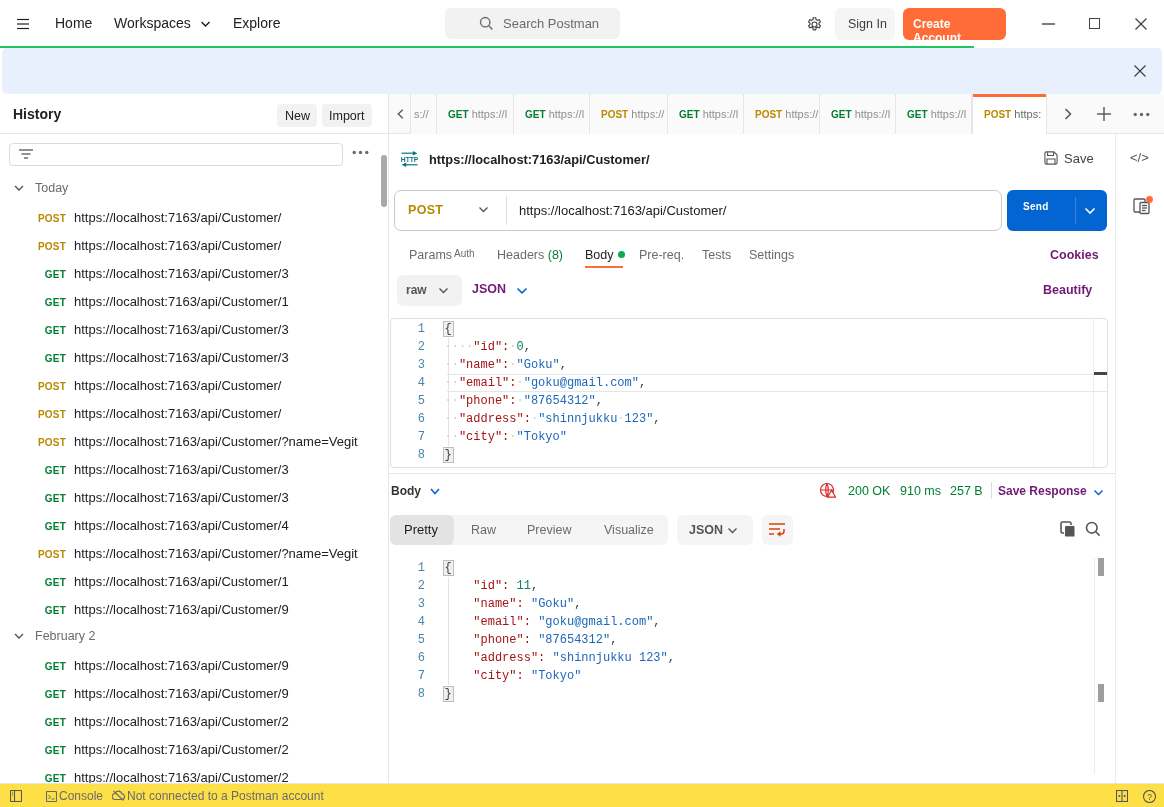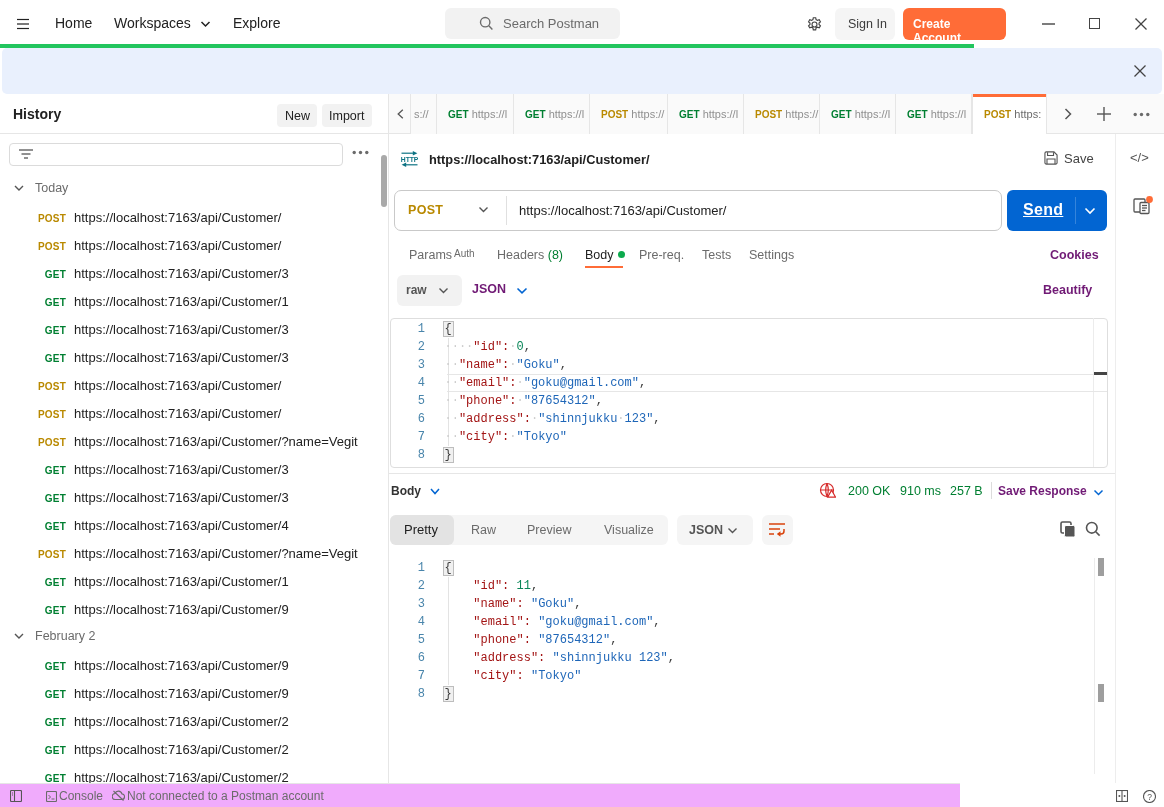--- a/index.html
+++ b/index.html
@@ -24,21 +24,21 @@
   .k { color:#a31515; }
   .s { color:#1e66b8; }
   .n { color:#098658; }
   .ws { color:#cdcdcd; }
   .fold { display:inline-block; background:#f0f0f0; border:1px solid #bdbdbd; line-height:14px; margin:0 -2px; padding:0 1px; }
 </style>
 </head>
 <body>
 <div id="app">
 
-  <div class="abs" style="left:0;top:0;width:974px;height:48px;background:#fff;border-bottom:4px solid #22c55e;">
+  <div class="abs" style="left:0;top:0;width:974px;height:48px;background:#fff;border-bottom:2px solid #22c55e;">
 
     <svg class="abs" style="left:16px;top:17px;" width="14" height="14" viewBox="0 0 14 14">
         <g stroke="#212121" stroke-width="1.2">
           <line x1="1" y1="2.5" x2="13" y2="2.5"></line>
           <line x1="1" y1="7" x2="13" y2="7"></line>
           <line x1="1" y1="11.5" x2="13" y2="11.5"></line>
         </g>
       </svg>
     <div class="abs" style="left:55px;top:15px;font-size:14px;">Home</div>
     <div class="abs" style="left:114px;top:15px;font-size:14px;">Workspaces</div>
@@ -287,21 +287,21 @@
 
     <div class="abs" style="left:5px;top:56px;width:608px;height:41px;border:1px solid #c9c9c9;border-radius:7px;"></div>
     <div class="abs post" style="left:19px;top:69px;font-size:12.5px;letter-spacing:0.3px;">POST</div>
     <svg class="abs" style="left:89px;top:72px;" width="11" height="8" viewBox="0 0 11 8">
         <polyline points="1.5,1.5 5.5,5.5 9.5,1.5" fill="none" stroke="#555" stroke-width="1.4"></polyline>
       </svg>
     <div class="abs" style="left:117px;top:62px;width:1px;height:29px;background:#e0e0e0;"></div>
     <div class="abs" style="left:130px;top:69px;font-size:13px;">https://localhost:7163/api/Customer/</div>
 
     <div class="abs" style="left:618px;top:56px;width:100px;height:41px;background:#0265d2;border-radius:6px;"></div>
-    <div class="abs" style="left:634px;top:67px;font-size:16px;font-weight:bold;color:#fff;letter-spacing:0.3px;text-decoration:underline;">Send</div>
+    <div class="abs" style="left:634px;top:67px;font-size:10px;font-weight:bold;color:#fff;letter-spacing:0.3px;">Send</div>
     <div class="abs" style="left:686px;top:63px;width:1px;height:27px;background:#3584db;"></div>
     <svg class="abs" style="left:695px;top:73px;" width="12" height="8" viewBox="0 0 12 8">
         <polyline points="1.5,1.5 6,6 10.5,1.5" fill="none" stroke="#fff" stroke-width="1.6"></polyline>
       </svg>
 
     <div class="abs g" style="left:20px;top:114px;font-size:12.5px;">Params</div>
     <div class="abs g" style="left:65px;top:114px;font-size:10px;">Auth</div>
     <div class="abs g" style="left:108px;top:114px;font-size:12.5px;">Headers <span style="color:#007f31;">(8)</span></div>
     <div class="abs" style="left:196px;top:114px;font-size:12.5px;color:#212121;">Body</div>
     <div class="abs" style="left:229px;top:117px;width:7px;height:7px;border-radius:50%;background:#0caa4d;"></div>
@@ -412,21 +412,21 @@
     <div class="cl" style="top:424.5px;"><span class="fold">{</span></div>
     <div class="cl" style="top:442.5px;">    <span class="k">"id":</span> <span class="n">11</span>,</div>
     <div class="cl" style="top:460.5px;">    <span class="k">"name":</span> <span class="s">"Goku"</span>,</div>
     <div class="cl" style="top:478.5px;">    <span class="k">"email":</span> <span class="s">"goku@gmail.com"</span>,</div>
     <div class="cl" style="top:496.5px;">    <span class="k">"phone":</span> <span class="s">"87654312"</span>,</div>
     <div class="cl" style="top:514.5px;">    <span class="k">"address":</span> <span class="s">"shinnjukku 123"</span>,</div>
     <div class="cl" style="top:532.5px;">    <span class="k">"city":</span> <span class="s">"Tokyo"</span></div>
     <div class="cl" style="top:550.5px;"><span class="fold">}</span></div>
   </div>
 
-  <div class="abs" id="statusbar" style="left:0;top:783px;width:960px;height:24px;background:#f0abfc;border-top:1px solid #e6e6e6;">
+  <div class="abs" id="statusbar" style="left:0;top:783px;width:1164px;height:24px;background:#fde047;border-top:1px solid #e6e6e6;">
 
     <svg class="abs" style="left:10px;top:6px;" width="12" height="12" viewBox="0 0 12 12">
         <rect x="0.5" y="0.5" width="11" height="11" rx="1" fill="none" stroke="#555" stroke-width="1.1"></rect>
         <line x1="4.5" y1="0.5" x2="4.5" y2="11.5" stroke="#555" stroke-width="1.1"></line>
         <line x1="2" y1="3" x2="3" y2="3" stroke="#555" stroke-width="1.1"></line>
         <line x1="2" y1="5" x2="3" y2="5" stroke="#555" stroke-width="1.1"></line>
       </svg>
 
     <svg class="abs" style="left:46px;top:6.5px;" width="11" height="11" viewBox="0 0 11 11">
         <rect x="0.5" y="0.5" width="10" height="10" rx="1" fill="none" stroke="#6b6b6b" stroke-width="1.1"></rect>

